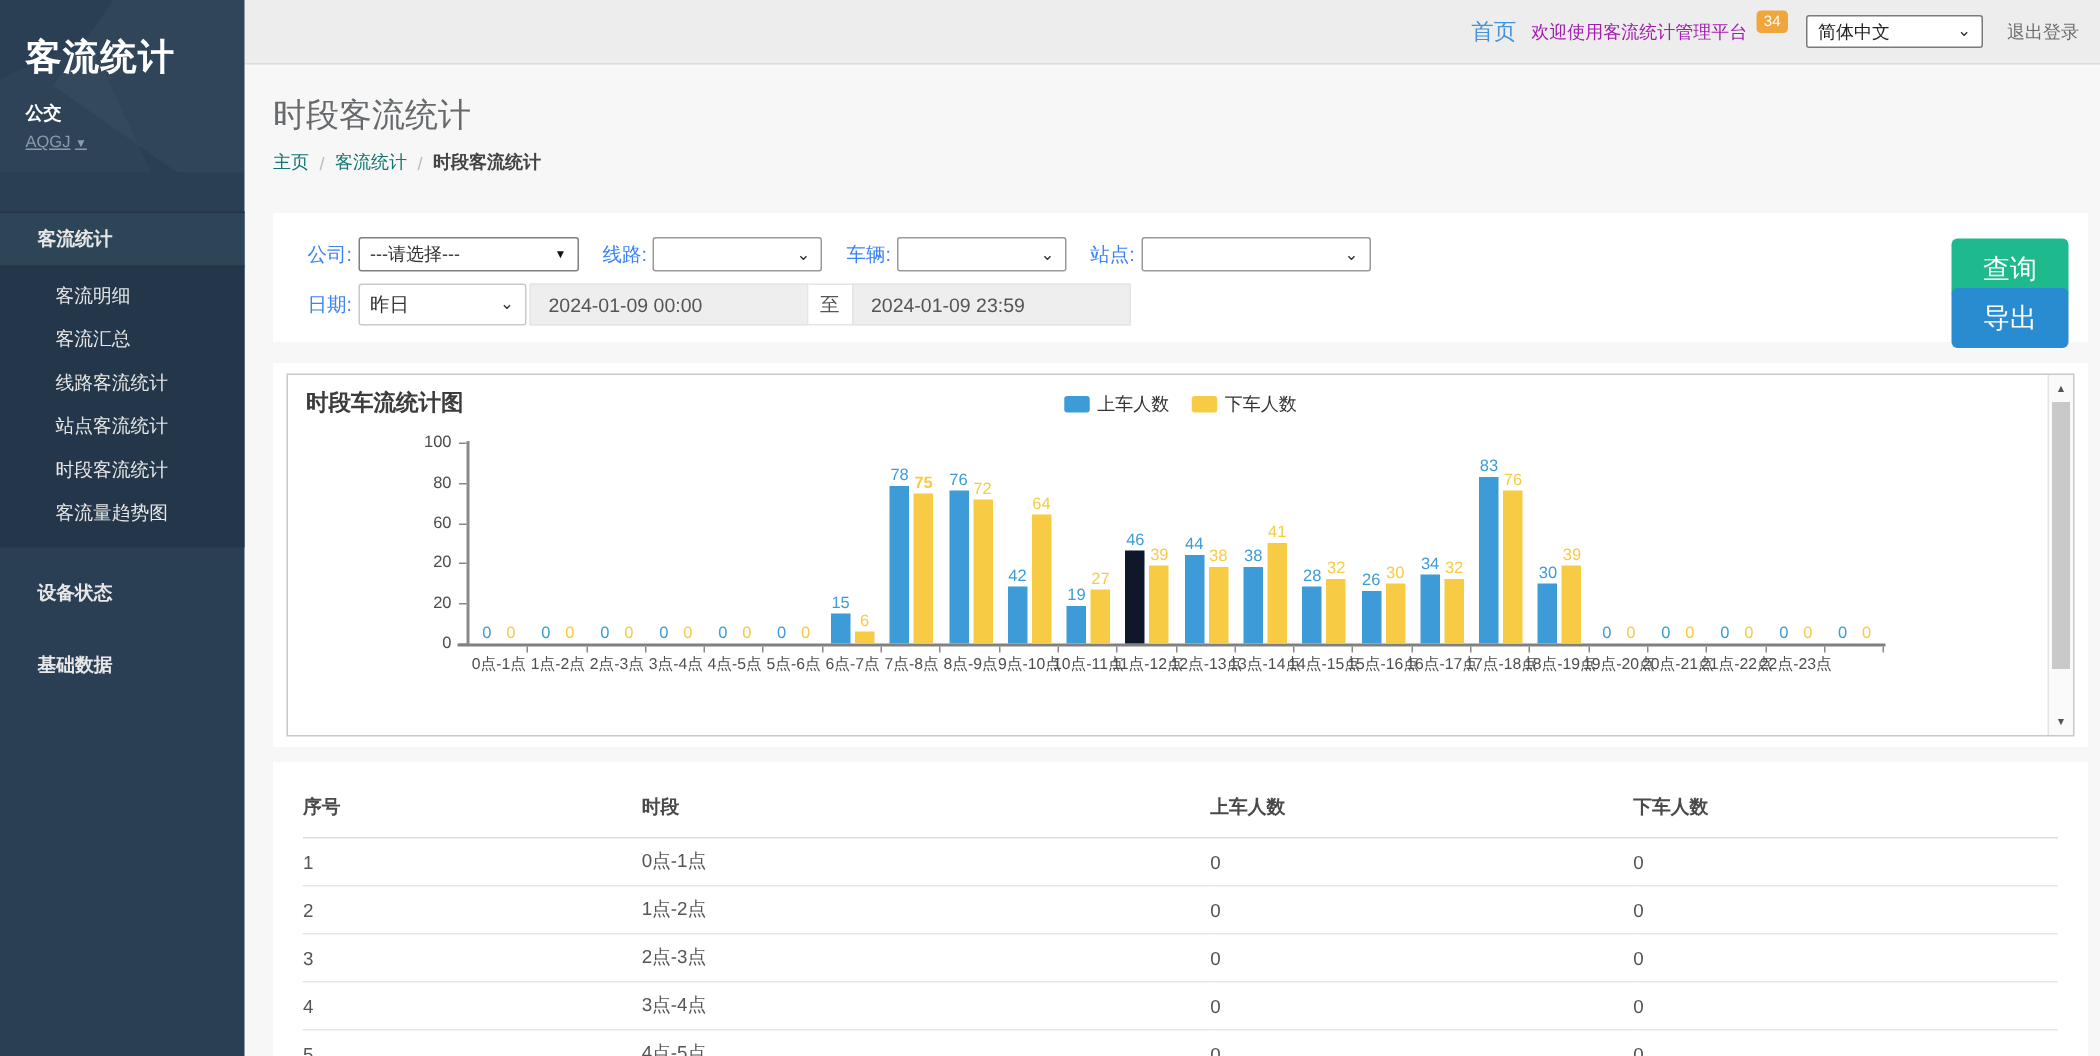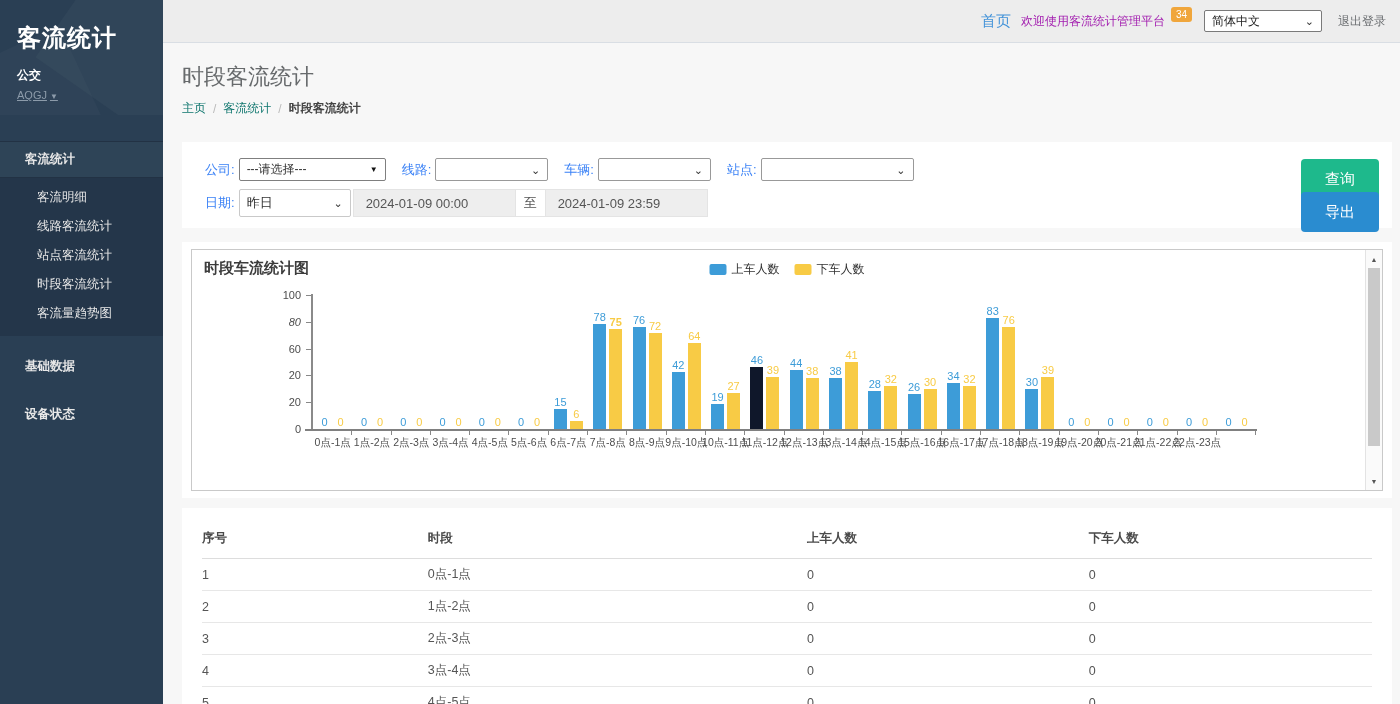--- a/index.html
+++ b/index.html
@@ -54,26 +54,26 @@
   .frow2 { left:23px; top:47px; }
   .flabel { font-size:13px; color:#3b82f6; margin-right:4px; }
   .fgroup { display:flex; align-items:center; margin-right:16px; }
   .sel { height:23px; background:#fff; border:1px solid #999; border-radius:2px; display:flex;
      align-items:center; justify-content:space-between; padding:0 7px; font-size:12px; color:#333; cursor:pointer; }
   .sel.w-company { width:147px; border-color:#7F7F7F; }
   .sel.w-line, .sel.w-vehicle { width:113px; }
   .sel.w-station { width:153px; }
   .sel .tri { font-size:8px; color:#111; }
   .sel.date { width:112px; height:28px; border:1px solid #C9C9C9; margin-right:2px; font-size:13px; color:#333; }
-  .dinput { width:163px; height:28px; background:#EEEEEE; border:1px solid #E4E4E4; color:#555; font-size:13px;
+  .dinput { width:186px; height:28px; background:#EEEEEE; border:1px solid #E4E4E4; color:#555; font-size:13px;
      display:flex; align-items:center; padding-left:12px; cursor:text; }
   .to-box { width:29px; height:28px; background:#fff; border-top:1px solid #E4E4E4; border-bottom:1px solid #E4E4E4;
      display:flex; align-items:center; justify-content:center; font-size:13px; color:#555; }
   .btn { position:absolute; right:13px; width:78px; height:40px; border:none; border-radius:4px; color:#fff;
-     font-size:15px; display:flex; align-items:center; justify-content:center; cursor:pointer; }
+     font-size:18px; display:flex; align-items:center; justify-content:center; cursor:pointer; }
   .btn-query { top:17px; background:#1EB98C; }
   .btn-export { top:50px; background:#2A8CD0; }
 
   
   .chart-panel { margin-top:14px; height:256px; padding:7px 9px; }
   .chart-box { position:relative; height:242px; border:1px solid #C9C9C9; background:#fff; overflow:hidden; }
   .chart-title { position:absolute; left:12px; top:9px; font-size:15px; font-weight:bold; color:#3C3C3C; }
   .legend { position:absolute; top:11px; left:50%; transform:translateX(-50%); display:flex; gap:15px; }
   .legend .litem { display:flex; align-items:center; gap:5px; cursor:pointer; }
   .legend .sw { width:17px; height:11px; border-radius:2px; }
@@ -110,27 +110,28 @@
     <div class="brand">客流统计</div>
     <div class="org">公交</div>
     <div class="user">
       <span>AQGJ</span><span class="caret">▼</span>
     </div>
   </div>
   <div class="side-menu">
     <div class="side-parent">客流统计</div>
     <div class="side-sub" id="side-sub">
         <div class="item">客流明细</div>
+        <div class="item">客流汇总</div>
         <div class="item">线路客流统计</div>
         <div class="item">站点客流统计</div>
         <div class="item">时段客流统计</div>
         <div class="item">客流量趋势图</div>
       </div>
+    <div class="side-top">设备状态</div>
     <div class="side-top">基础数据</div>
-    <div class="side-top">设备状态</div>
   </div>
 </div>
 
 <div id="topnav">
   <span class="nav-home">首页</span>
   <span class="nav-welcome">欢迎使用客流统计管理平台</span>
   <span class="nav-badge">34</span>
   <div class="nav-select">
     <span>简体中文</span>
     <span class="chev">⌄</span>
@@ -208,21 +209,21 @@
         </div>
       <div class="y-axis" id="y-axis">
           <span class="ylab" style="top: 134px;">0</span>
           <span class="ytick" style="top: 134px;"></span>
           <span class="ylab" style="top: 107.2px;">20</span>
           <span class="ytick" style="top: 107.2px;"></span>
           <span class="ylab" style="top: 80.4px;">20</span>
           <span class="ytick" style="top: 80.4px;"></span>
           <span class="ylab" style="top: 53.6px;">60</span>
           <span class="ytick" style="top: 53.6px;"></span>
-          <span class="ylab" style="top: 26.8px; font-style: italic;">80</span>
+          <span class="ylab" style="top: 26.8px;">80</span>
           <span class="ytick" style="top: 26.8px;"></span>
           <span class="ylab" style="top: 0px;">100</span>
           <span class="ytick" style="top: 0px;"></span>
         </div>
       <div class="v-line"></div>
       <div class="x-line"></div>
       <div class="strip" id="strip">
           <div class="cat">
             <div class="bar" style="height: 0px; background: rgb(61, 156, 216);">
               <span class="val" style="color: rgb(61, 156, 216);">0</span>
@@ -307,21 +308,21 @@
             <div class="bar" style="height: 101.84px; background: rgb(61, 156, 216);">
               <span class="val" style="color: rgb(61, 156, 216);">76</span>
             </div>
             <div class="bar" style="height: 96.48px; background: rgb(248, 203, 69);">
               <span class="val" style="color: rgb(248, 203, 69);">72</span>
             </div>
             <span class="xtick"></span>
             <span class="xlab">8点-9点</span>
           </div>
           <div class="cat">
-            <div class="bar" style="height: 57px; background: rgb(61, 156, 216);">
+            <div class="bar" style="height: 38px; background: rgb(61, 156, 216);">
               <span class="val" style="color: rgb(61, 156, 216);">42</span>
             </div>
             <div class="bar" style="height: 85.76px; background: rgb(248, 203, 69);">
               <span class="val" style="color: rgb(248, 203, 69);">64</span>
             </div>
             <span class="xtick"></span>
             <span class="xlab">9点-10点</span>
           </div>
           <div class="cat">
             <div class="bar" style="height: 25.46px; background: rgb(61, 156, 216);">

